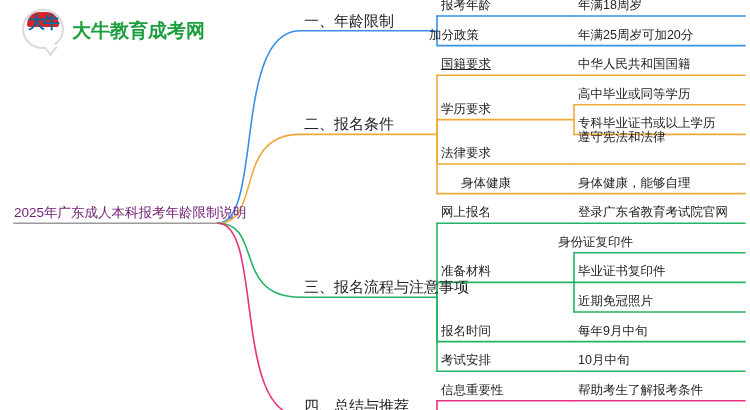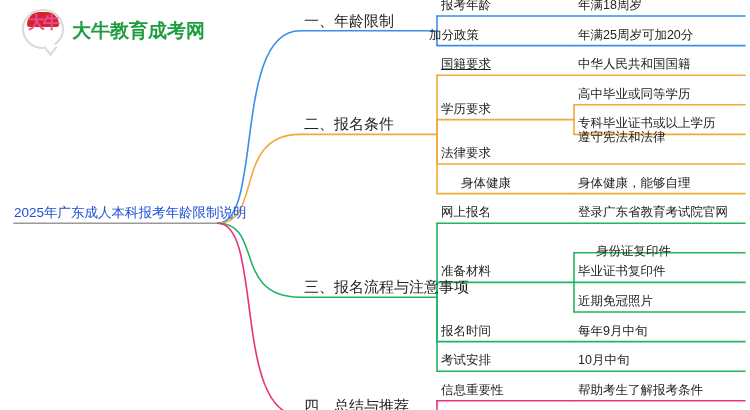--- a/index.html
+++ b/index.html
@@ -61,21 +61,21 @@
     border-radius: 16px 16px 3px 3px;
   }
   #logo-mark .glyph {
     position: absolute;
     left: 0; top: 6px;
     width: 42px;
     text-align: center;
     font-size: 17px;
     font-weight: bold;
     line-height: 17px;
-    color: #ec4899;
+    color: #0369a1;
     letter-spacing: -2px;
     font-family: "DejaVu Sans", sans-serif;
   }
   #logo-text {
     display: flex;
     justify-content: center;
   }
   #logo-title {
     font-size: 19px;
     font-weight: bold;
@@ -104,21 +104,21 @@
     position: absolute;
     font-size: 12.5px;
     line-height: 15px;
     color: #232323;
     white-space: nowrap;
     transform: translateY(-100%);
     padding-bottom: 3px;
   }
   .node.root {
     font-size: 13.5px;
-    color: #1d4ed8;
+    color: #701a75;
   }
   .node.lvl1 { font-size: 15px; }
 </style>
 </head>
 <body>
 
 <div id="logo">
   <div id="logo-mark">
     <div class="bubble"></div>
     <div class="redcap"></div>
@@ -196,21 +196,21 @@
     <div class="node lvl3" style="left: 578px; top: 104.8px;">高中毕业或同等学历</div>
     <div class="node lvl3" style="left: 578px; top: 134.4px;">专科毕业证书或以上学历</div>
     <div class="node lvl2" style="left: 441px; top: 119.6px;">学历要求</div>
     <div class="node lvl3" style="left: 578px; top: 148px;">遵守宪法和法律</div>
     <div class="node lvl2" style="left: 441px; top: 164px;">法律要求</div>
     <div class="node lvl3" style="left: 578px; top: 193.6px;">身体健康，能够自理</div>
     <div class="node lvl2" style="left: 441px; top: 193.6px; margin-left: 20px;">身体健康</div>
     <div class="node lvl1" style="left: 304px; top: 134.4px;">二、报名条件</div>
     <div class="node lvl3" style="left: 578px; top: 223.2px;">登录广东省教育考试院官网</div>
     <div class="node lvl2" style="left: 441px; top: 223.2px;">网上报名</div>
-    <div class="node lvl3" style="left: 596px; top: 252.8px; margin-top: 9px;">身份证复印件</div>
+    <div class="node lvl3" style="left: 558px; top: 252.8px;">身份证复印件</div>
     <div class="node lvl3" style="left: 578px; top: 282.4px;">毕业证书复印件</div>
     <div class="node lvl3" style="left: 578px; top: 312px;">近期免冠照片</div>
     <div class="node lvl2" style="left: 441px; top: 282.4px;">准备材料</div>
     <div class="node lvl3" style="left: 578px; top: 341.6px;">每年9月中旬</div>
     <div class="node lvl2" style="left: 441px; top: 341.6px;">报名时间</div>
     <div class="node lvl3" style="left: 578px; top: 371.2px;">10月中旬</div>
     <div class="node lvl2" style="left: 441px; top: 371.2px;">考试安排</div>
     <div class="node lvl1" style="left: 304px; top: 297.2px;">三、报名流程与注意事项</div>
     <div class="node lvl3" style="left: 578px; top: 400.8px;">帮助考生了解报考条件</div>
     <div class="node lvl2" style="left: 441px; top: 400.8px;">信息重要性</div>

